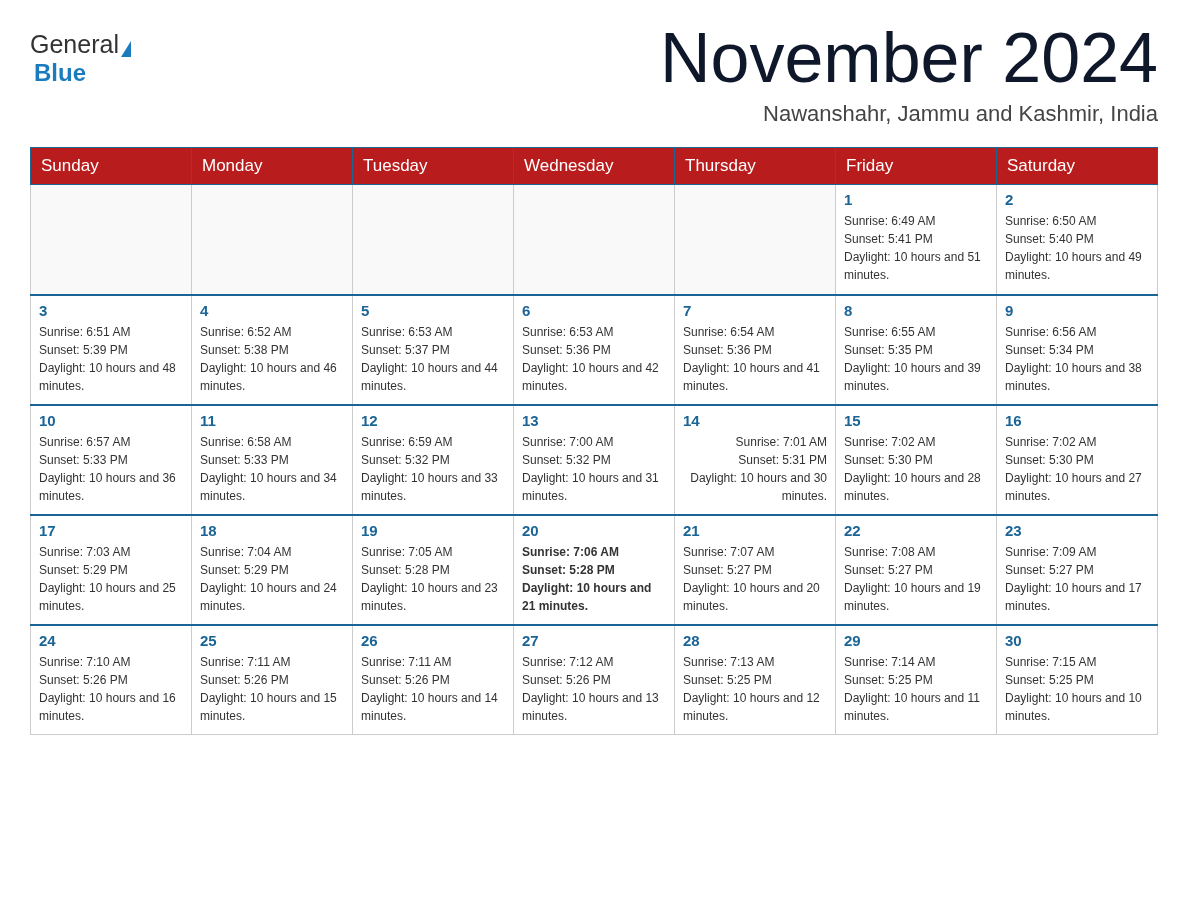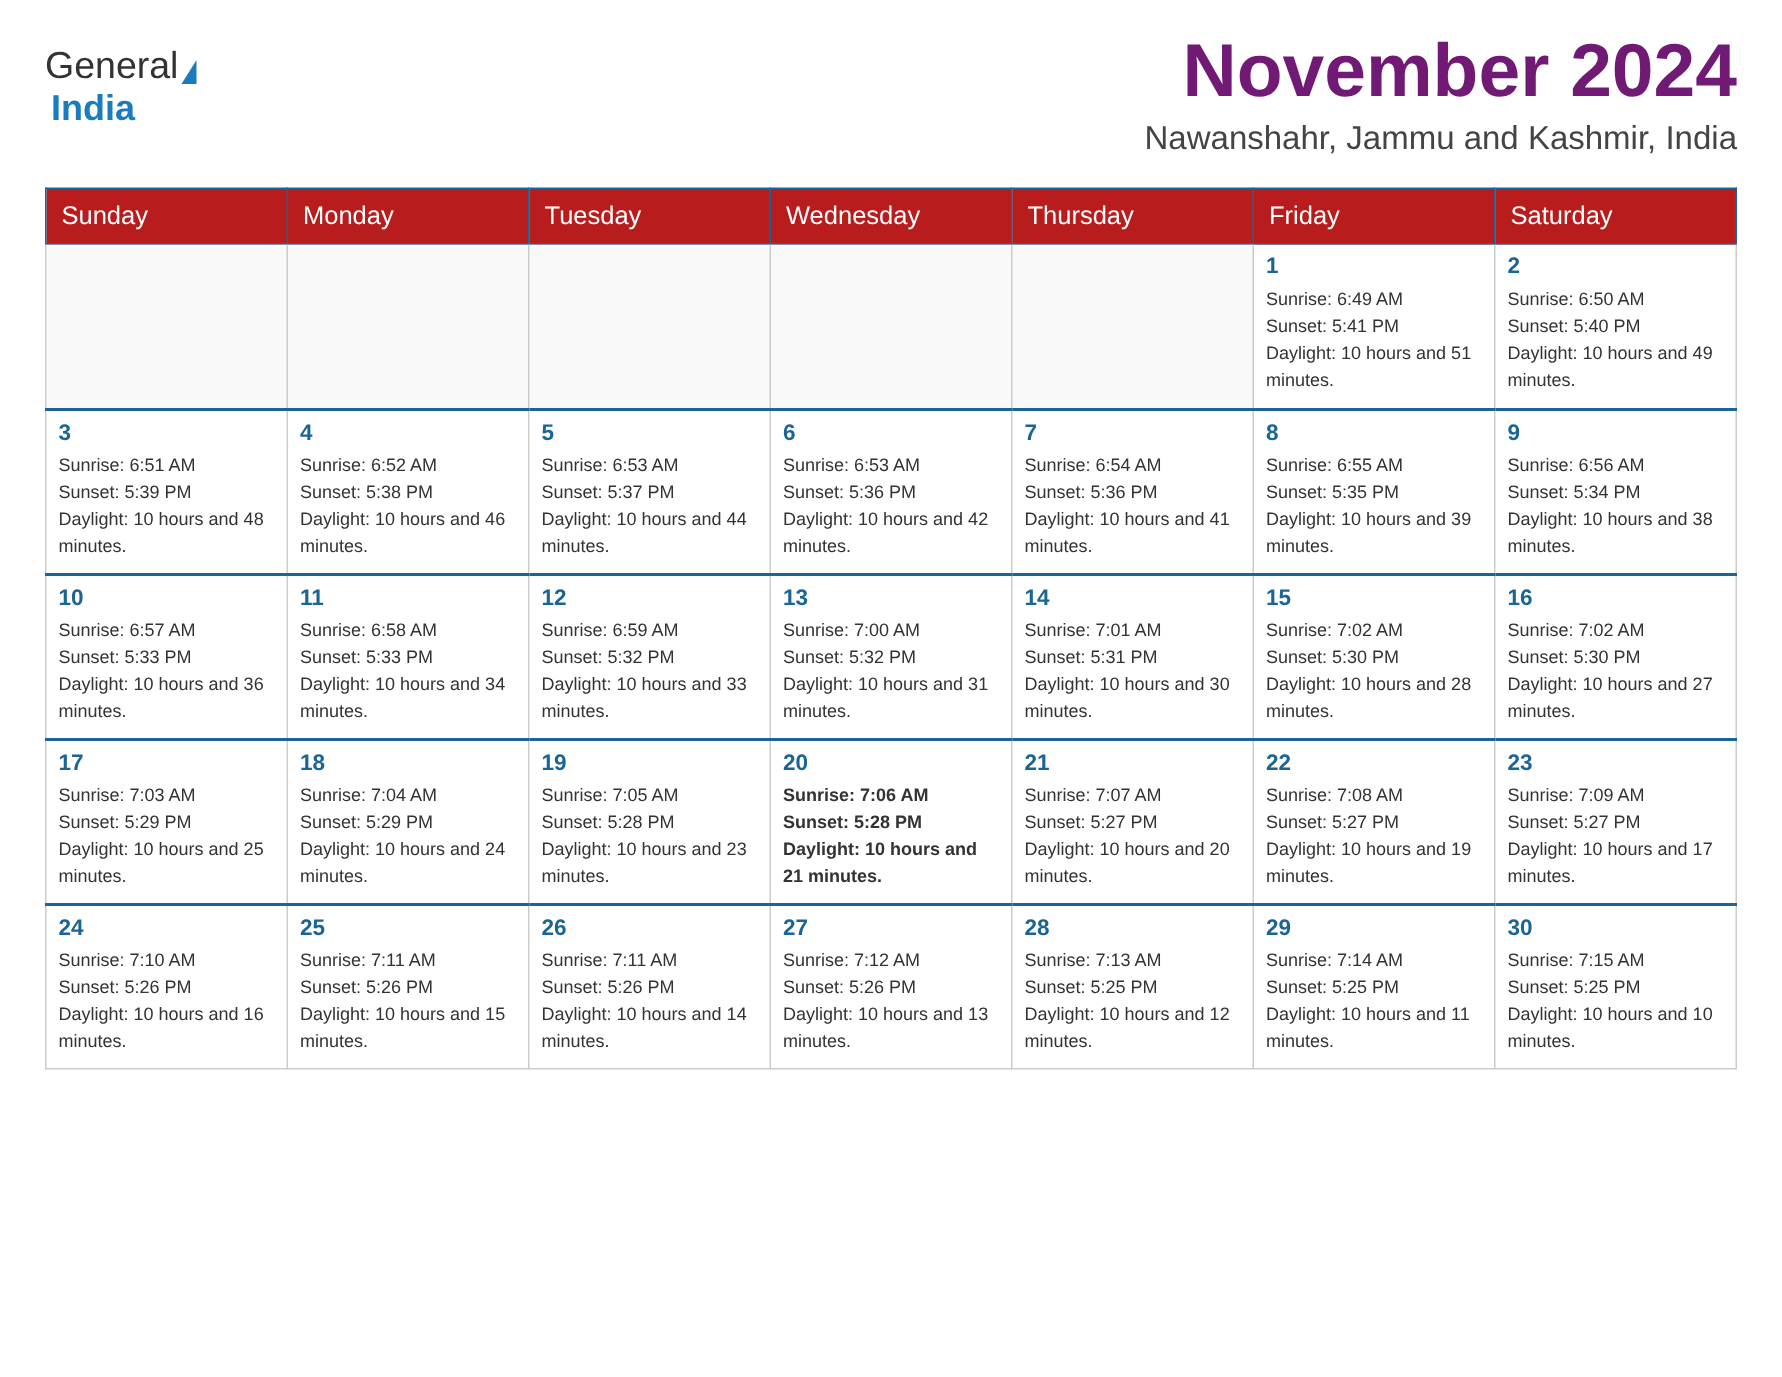--- a/index.html
+++ b/index.html
@@ -19,23 +19,23 @@
     .logo {
       display: flex;
       flex-direction: column;
       align-items: flex-start;
       padding-top: 10px;
     }
     .title-area {
       text-align: right;
     }
     .month-title {
-      font-size: 50px;
-      font-weight: bold;
-      color: #701a75;
+      font-size: 70px;
+      font-weight: normal;
+      color: #0f172a;
       line-height: 1.1;
     }
     .location-title {
       font-size: 22px;
       color: #444;
       margin-top: 4px;
     }
     .calendar {
       width: 100%;
       border-collapse: collapse;
@@ -78,21 +78,21 @@
   </style>
 </head>
 <body>
 
 <div class="header-area">
   <div class="logo">
     <div>
       <span style="font-size:25px;font-weight:normal;color:#333;">General</span><span style="display:inline-block;width:0;height:0;border-left:10px solid transparent;border-bottom:16px solid #1a7bbf;margin-left:2px;vertical-align:middle;"></span>
     </div>
     <div>
-      <span style="font-size:24px;font-weight:bold;color:#1a7bbf;margin-left:4px;">India</span>
+      <span style="font-size:24px;font-weight:bold;color:#1a7bbf;margin-left:4px;">Blue</span>
     </div>
   </div>
   <div class="title-area">
     <div class="month-title">November 2024</div>
     <div class="location-title">Nawanshahr, Jammu and Kashmir, India</div>
   </div>
 </div>
 
 <table class="calendar">
   <thead>
@@ -190,21 +190,21 @@
 Daylight: 10 hours and 33 minutes.</div>
         </td>
         <td>
           <span class="day-number">13</span>
           <div class="day-info" style="white-space: pre-line;">Sunrise: 7:00 AM
 Sunset: 5:32 PM
 Daylight: 10 hours and 31 minutes.</div>
         </td>
         <td>
           <span class="day-number">14</span>
-          <div class="day-info" style="white-space: pre-line;">Sunrise: 7:01 AM
+          <div class="day-info" style="white-space: pre-line; text-align: right;">Sunrise: 7:01 AM
 Sunset: 5:31 PM
 Daylight: 10 hours and 30 minutes.</div>
         </td>
         <td>
           <span class="day-number">15</span>
           <div class="day-info" style="white-space: pre-line;">Sunrise: 7:02 AM
 Sunset: 5:30 PM
 Daylight: 10 hours and 28 minutes.</div>
         </td>
         <td>

